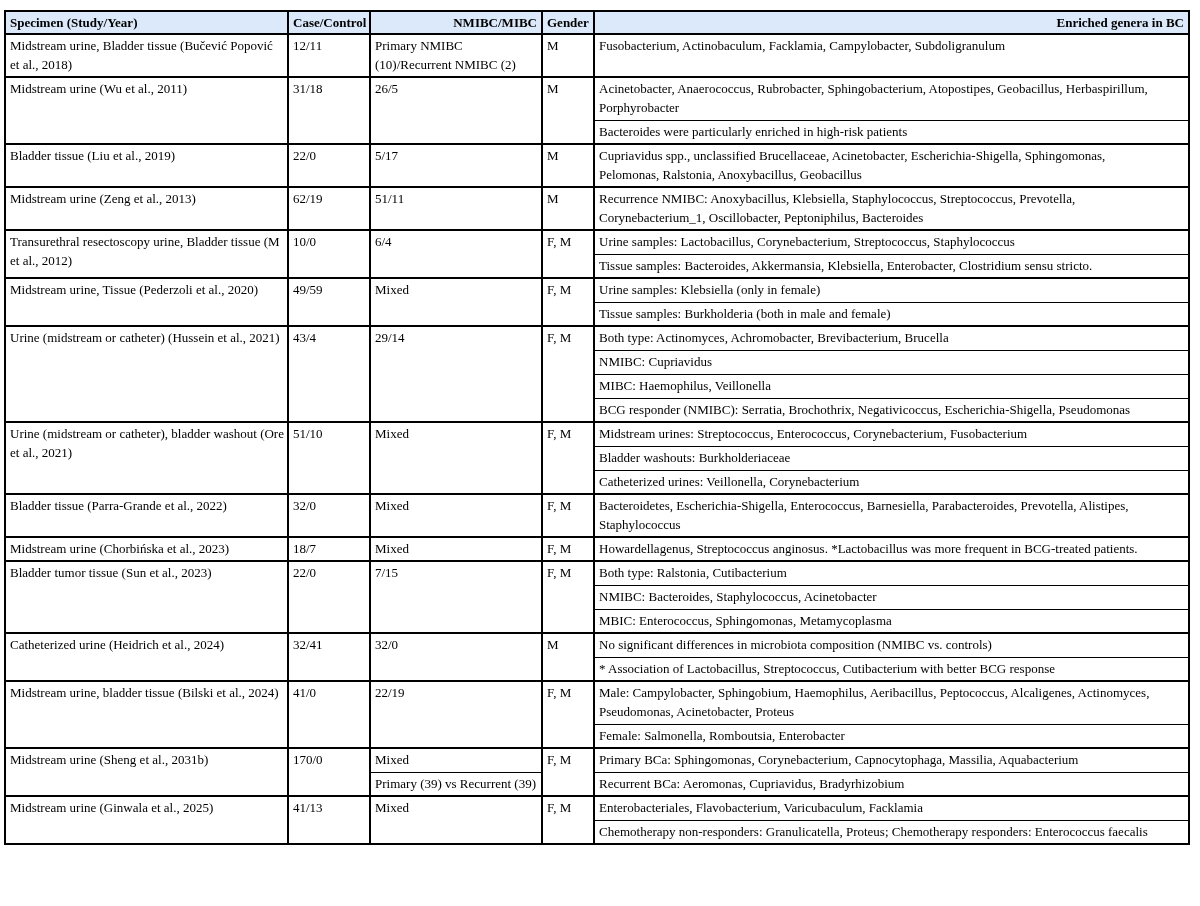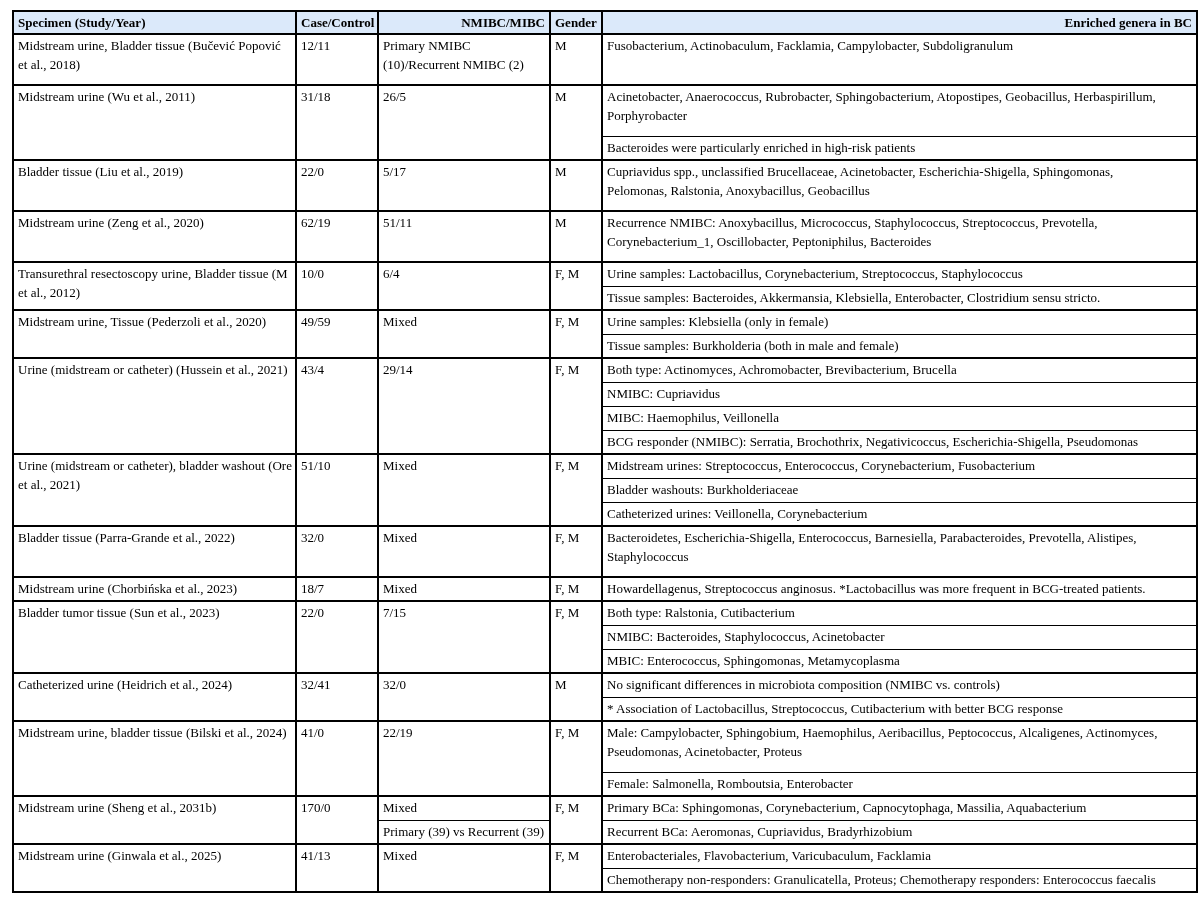--- a/index.html
+++ b/index.html
@@ -1,20 +1,20 @@
 <!DOCTYPE html>
 <html><head>
 <meta charset="utf-8">
 <style>
   html, body { margin: 0; padding: 0; background: #ffffff; }
   .page {
     width: 1200px;
     height: 906px;
     box-sizing: border-box;
-    padding: 10px 12px;
+    padding: 10px 4px;
     background: #ffffff;
     font-family: "Liberation Serif", serif;
   }
   table.study-table {
     border-collapse: collapse;
     table-layout: fixed;
     width: 1184px;
     border: 2px solid #000;
   }
   .study-table th, .study-table td {
@@ -34,21 +34,21 @@
     border-bottom-width: 2px;
     font-weight: bold;
     height: 21px;
     text-align: left;
     vertical-align: middle;
     padding-top: 0;
   }
   .study-table th.center { text-align: right; }
   tr.main > td { border-top-width: 2px; }
   tr.h24 { height: 24px; }
-  tr.h43 { height: 51px; }
+  tr.h43 { height: 43px; }
   td.pre { white-space: pre; }
   td.wrap { white-space: pre-wrap; }
 </style>
 </head>
 <body>
 
 <div class="page">
 <table class="study-table">
   <colgroup>
     <col style="width:283px">
@@ -93,25 +93,25 @@
     <tr class="main h43">
       <td class="pre">Bladder tissue (Liu et al., 2019)</td>
       <td>22/0</td>
       <td>5/17</td>
       <td>M</td>
       <td class="pre">Cupriavidus spp., unclassified Brucellaceae, Acinetobacter, Escherichia-Shigella, Sphingomonas,
 Pelomonas, Ralstonia, Anoxybacillus, Geobacillus</td>
     </tr>
 
     <tr class="main h43">
-      <td class="pre">Midstream urine (Zeng et al., 2020)</td>
+      <td class="pre">Midstream urine (Zeng et al., 2013)</td>
       <td>62/19</td>
       <td>51/11</td>
       <td>M</td>
-      <td class="pre">Recurrence NMIBC: Anoxybacillus, Micrococcus, Staphylococcus, Streptococcus, Prevotella,
+      <td class="pre">Recurrence NMIBC: Anoxybacillus, Klebsiella, Staphylococcus, Streptococcus, Prevotella,
 Corynebacterium_1, Oscillobacter, Peptoniphilus, Bacteroides</td>
     </tr>
 
     <tr class="main h24">
       <td class="pre" rowspan="2">Transurethral resectoscopy urine, Bladder tissue (M
 et al., 2012)</td>
       <td rowspan="2">10/0</td>
       <td rowspan="2">6/4</td>
       <td rowspan="2">F, M</td>
       <td class="pre">Urine samples: Lactobacillus, Corynebacterium, Streptococcus, Staphylococcus</td>

